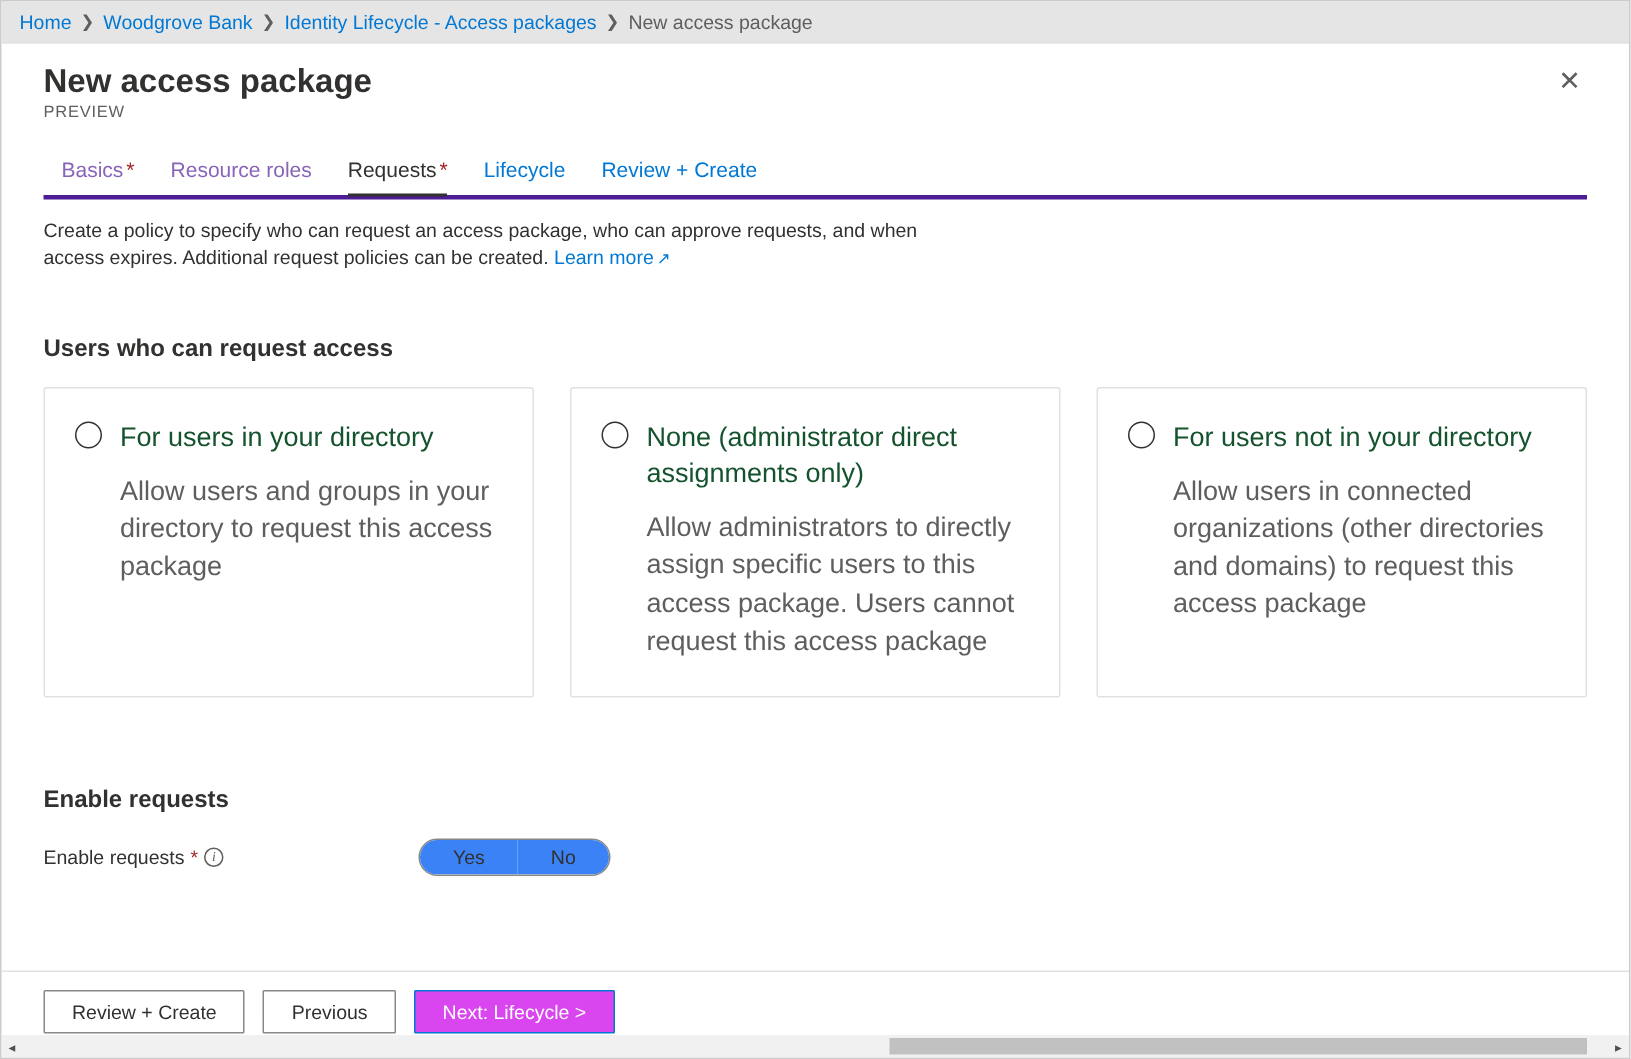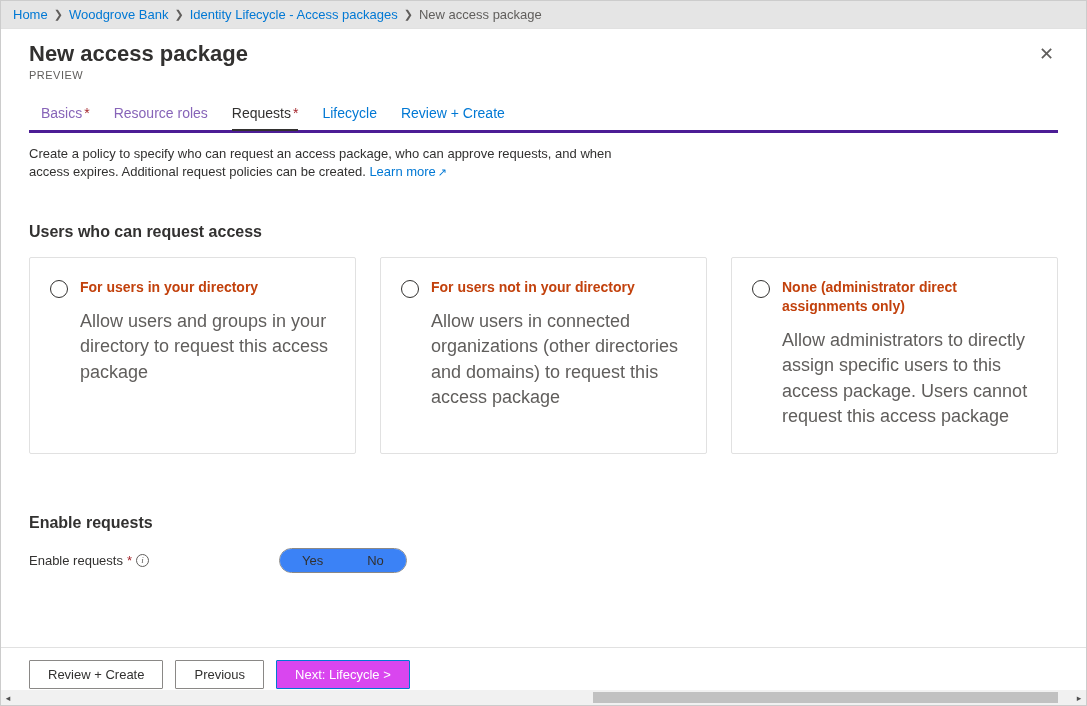--- a/index.html
+++ b/index.html
@@ -22,21 +22,21 @@
     .body-area { padding: 12px 28px 20px 28px; }
     .desc { font-size: 13px; color: #323130; line-height: 1.4; max-width: 620px; }
     .desc a { color: #0078d4; text-decoration: none; cursor: pointer; }
     .ext-icon { font-size: 11px; vertical-align: 0; margin-left: 2px; }
     .section-heading { font-size: 16px; font-weight: 600; margin-top: 42px; margin-bottom: 16px; color: #323130; }
     .section-heading.smaller { margin-top: 60px; }
     .cards { display: flex; gap: 24px; }
     .card { flex: 1; border: 1px solid #e1e1e1; border-radius: 2px; padding: 20px 20px 24px 20px; display: flex; gap: 12px; cursor: pointer; min-height: 168px; }
     .card .radio { width: 18px; height: 18px; border: 1px solid #323130; border-radius: 50%; flex-shrink: 0; margin-top: 2px; }
     .card .card-body { flex: 1; }
-    .card .card-title { font-weight: 700; font-size: 14px; color: #c2410c; margin-bottom: 12px; line-height: 1.35; }
+    .card .card-title { font-weight: 400; font-size: 18px; color: #14532d; margin-bottom: 12px; line-height: 1.35; }
     .card .card-desc { font-size: 18px; color: #605e5c; line-height: 1.4; }
     .field-row { display: flex; align-items: center; margin-top: 14px; }
     .field-label { font-size: 13px; color: #323130; width: 250px; display: flex; align-items: center; gap: 4px; }
     .field-label .req { color: #a4262c; }
     .info-icon { width: 13px; height: 13px; border: 1px solid #605e5c; border-radius: 50%; display: inline-flex; align-items: center; justify-content: center; font-size: 9px; font-style: italic; color: #605e5c; font-family: serif; cursor: default; }
     .toggle-pill { display: inline-flex; border: 1px solid #8a8886; border-radius: 14px; overflow: hidden; }
     .toggle-opt { padding: 4px 22px; font-size: 13px; cursor: pointer; background: #3b82f6; color: #323130; }
     .footer { position: absolute; bottom: 16px; left: 0; right: 0; padding: 12px 28px 0 28px; border-top: 1px solid #e1e1e1; display: flex; gap: 12px; }
     .btn { padding: 6px 18px; font-size: 13px; border: 1px solid #8a8886; background: #fff; color: #323130; cursor: pointer; border-radius: 1px; }
     .btn.primary { background: #d946ef; border-color: #0078d4; color: #fff; font-weight: 400; }
@@ -85,29 +85,29 @@
     <div class="card">
       <div class="radio"></div>
       <div class="card-body">
         <div class="card-title">For users in your directory</div>
         <div class="card-desc">Allow users and groups in your directory to request this access package</div>
       </div>
     </div>
     <div class="card">
       <div class="radio"></div>
       <div class="card-body">
-        <div class="card-title">For users not in your directory</div>
-        <div class="card-desc">Allow users in connected organizations (other directories and domains) to request this access package</div>
+        <div class="card-title">None (administrator direct assignments only)</div>
+        <div class="card-desc">Allow administrators to directly assign specific users to this access package. Users cannot request this access package</div>
       </div>
     </div>
     <div class="card">
       <div class="radio"></div>
       <div class="card-body">
-        <div class="card-title">None (administrator direct assignments only)</div>
-        <div class="card-desc">Allow administrators to directly assign specific users to this access package. Users cannot request this access package</div>
+        <div class="card-title">For users not in your directory</div>
+        <div class="card-desc">Allow users in connected organizations (other directories and domains) to request this access package</div>
       </div>
     </div>
   </div>
 
   <h3 class="section-heading smaller">Enable requests</h3>
 
   <div class="field-row">
     <div class="field-label">
       <span>Enable requests</span>
       <span class="req">*</span>

